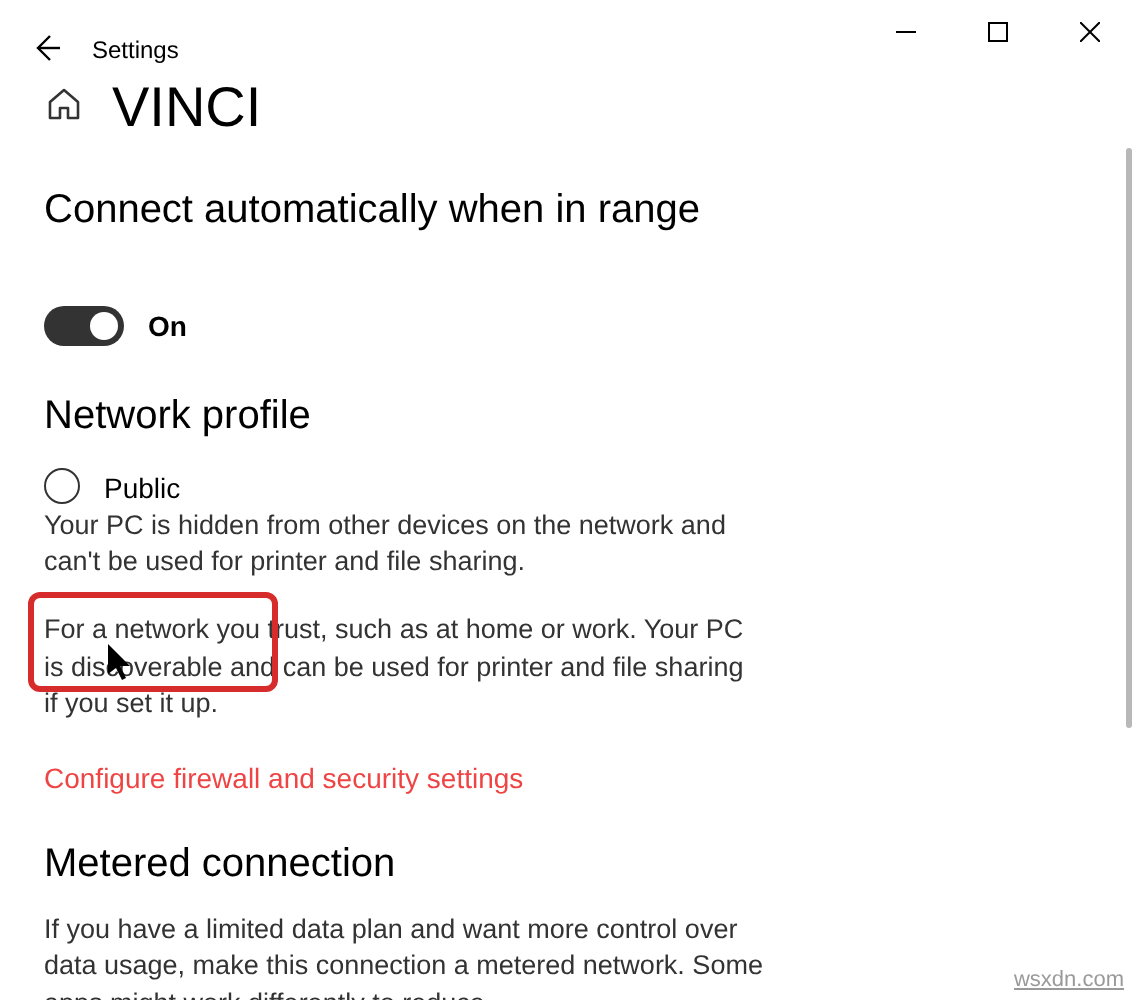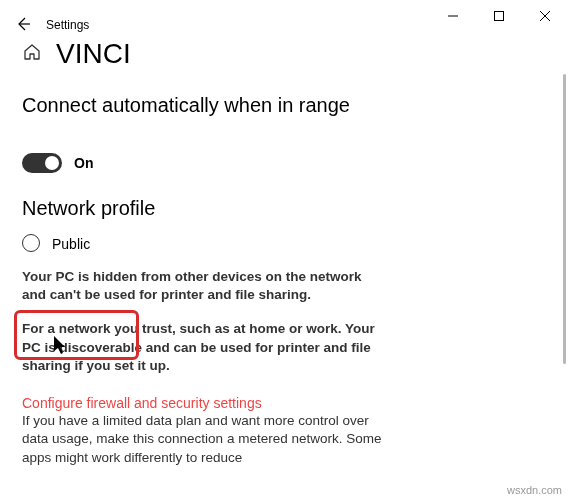--- a/index.html
+++ b/index.html
@@ -123,22 +123,21 @@
       background: #000;
       border-radius: 50%;
     }
     .radio-label {
       font-size: 14px;
     }
     .radio-desc {
       font-size: 13.5px;
       color: #333;
       line-height: 1.35;
-      margin-top: 16px;
-      font-weight: bold;
+      margin-top: 2px;
     }
     .highlight-box {
       position: absolute;
       border: 3px solid #d62c2c;
       border-radius: 6px;
       pointer-events: none;
       left: -8px;
       top: -10px;
       width: 125px;
       height: 50px;
@@ -171,20 +170,21 @@
       background: #b8b8b8;
       border-radius: 2px;
     }
     .watermark {
       position: absolute;
       right: 6px;
       bottom: 4px;
       font-size: 11px;
       color: #999;
       font-family: Arial, sans-serif;
+      text-decoration: underline;
     }
   </style>
 </head>
 <body>
 
 <div class="titlebar">
   <div class="back-arrow">
     <svg width="16" height="16" viewBox="0 0 16 16">
       <path d="M10 2 L4 8 L10 14" stroke="#000" stroke-width="1.2" fill="none"></path>
       <line x1="4" y1="8" x2="15" y2="8" stroke="#000" stroke-width="1.2"></line>
@@ -244,17 +244,18 @@
       <div class="highlight-box"></div>
       <svg class="cursor" width="16" height="20" viewBox="0 0 16 20">
         <path d="M0 0 L0 15 L4 12 L7 18 L9 17 L6 11 L11 11 Z" fill="#000"></path>
       </svg>
       <div class="radio-desc">For a network you trust, such as at home or work. Your PC is discoverable and can be used for printer and file sharing if you set it up.</div>
     </div>
   </div>
 
   <a class="link">Configure firewall and security settings</a>
 
+  <h2 class="section-title metered">Metered connection</h2>
   <div class="body-text">If you have a limited data plan and want more control over data usage, make this connection a metered network. Some apps might work differently to reduce</div>
 </div>
 
 <div class="scrollbar"></div>
 <div class="watermark">wsxdn.com</div>
 
 </body></html>

